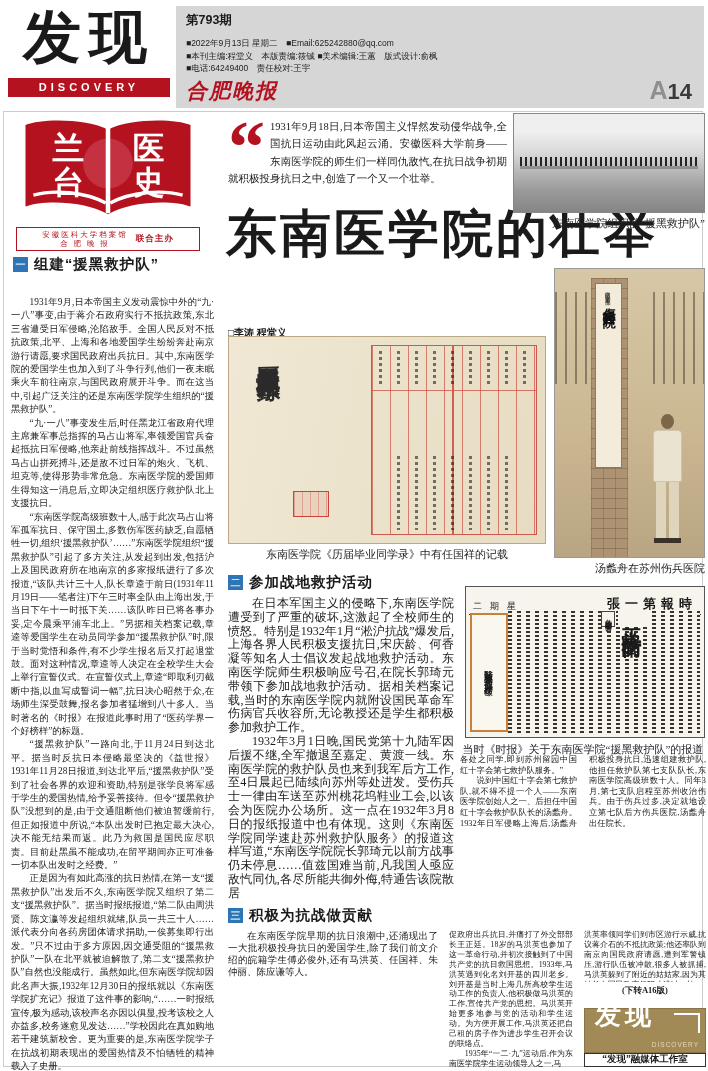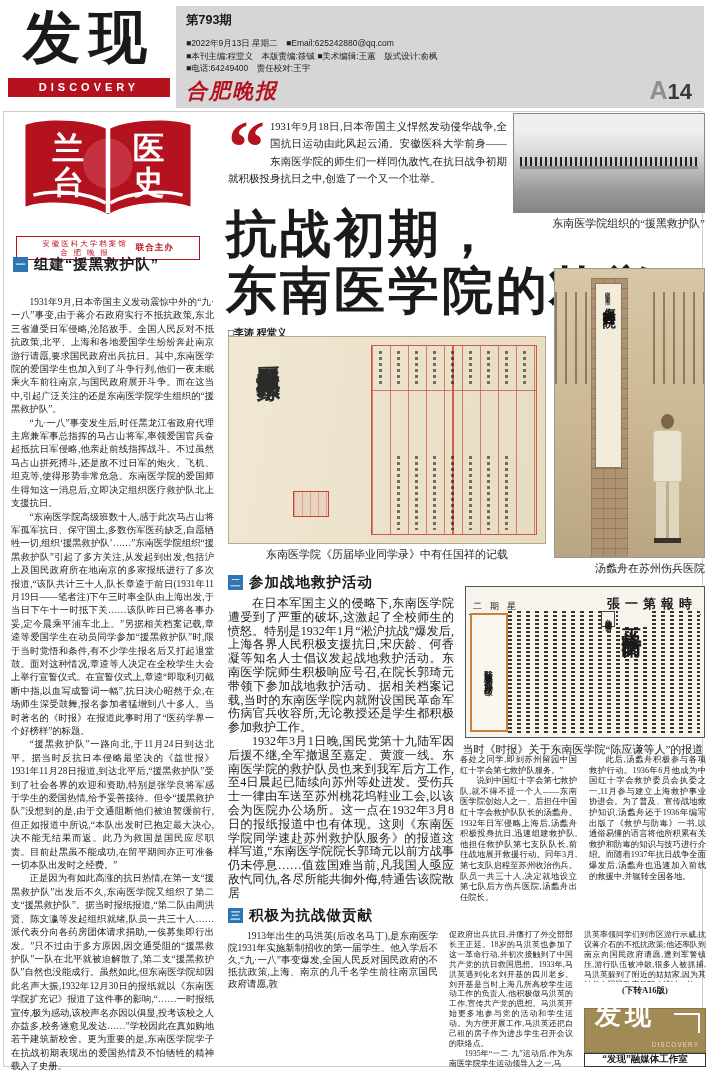--- a/index.html
+++ b/index.html
@@ -20,21 +20,21 @@
   .paper-row{position:absolute;left:10px;right:12px;bottom:3px;display:flex;justify-content:space-between;align-items:flex-end;}
   .paper-name{color:#b5121f;font-size:21px;font-weight:bold;font-style:italic;letter-spacing:2px;}
   .pg-a{color:#8f8f8f;font-size:25px;font-weight:bold;}
   .pg-num{color:#3a3a3a;font-size:22px;font-weight:600;}
 
   
   .frame{position:absolute;left:3px;top:111px;width:700px;height:956px;border:1px solid #ccc;box-sizing:border-box;}
 
   
   .book-logo{position:absolute;left:16px;top:116px;width:184px;}
-  .logo-caption{margin-top:12px;border:1px solid #b5121f;display:flex;align-items:center;justify-content:center;
+  .logo-caption{margin-top:3px;border:1px solid #b5121f;display:flex;align-items:center;justify-content:center;
                 gap:8px;color:#b5121f;padding:2px 3px;}
   .lc-left{font-size:7.5px;line-height:9px;text-align:center;letter-spacing:2px;}
   .lc-right{font-size:8.5px;font-weight:bold;letter-spacing:1px;}
   .sec-head{position:absolute;display:flex;align-items:center;gap:6px;}
   .marker{width:15px;height:15px;background:#2f74b5;color:#cfe3f5;font-size:10px;font-weight:bold;
           text-align:center;line-height:15px;flex:0 0 auto;}
   .sec-title{font-size:14.5px;font-weight:bold;letter-spacing:1px;}
   .stext{position:absolute;text-align:justify;overflow:hidden;}
   .para{margin:0;text-indent:2em;}
   #s1-text{left:11px;top:296px;width:203px;height:784px;font-size:9.3px;line-height:13.4px;}
@@ -177,21 +177,20 @@
     <p class="para">“东南医学院高级班数十人,感于此次马占山将军孤军抗日、保守国土,多数伤军医药缺乏,自愿牺牲一切,组织‘援黑救护队’……”东南医学院组织“援黑救护队”引起了多方关注,从发起到出发,包括沪上及国民政府所在地南京的多家报纸进行了多次报道,“该队共计三十人,队长章逵于前日(1931年11月19日——笔者注)下午三时率全队由上海出发,于当日下午十一时抵下关……该队昨日已将各事办妥,定今晨乘平浦车北上。”另据相关档案记载,章逵等爱国学生在动员同学参加“援黑救护队”时,限于当时觉悟和条件,有不少学生报名后又打起退堂鼓。面对这种情况,章逵等人决定在全校学生大会上举行宣誓仪式。在宣誓仪式上,章逵“即取利刃截断中指,以血写成誓词一幅”,抗日决心昭然于众,在场师生深受鼓舞,报名参加者猛增到八十多人。当时著名的《时报》在报道此事时用了“医药学界一个好榜样”的标题。</p>
     <p class="para">“援黑救护队”一路向北,于11月24日到达北平。据当时反抗日本侵略最坚决的《益世报》1931年11月28日报道,到达北平后,“援黑救护队”受到了社会各界的欢迎和资助,特别是张学良将军感于学生的爱国热情,给予妥善接待。但令“援黑救护队”没想到的是,由于交通阻断他们被迫暂缓前行,但正如报道中所说,“本队出发时已抱定最大决心,决不能无结果而返。此乃为救国是国民应尽职责。目前赴黑虽不能成功,在留平期间亦正可准备一切本队出发时之经费。”</p>
     <p class="para">正是因为有如此高涨的抗日热情,在第一支“援黑救护队”出发后不久,东南医学院又组织了第二支“援黑救护队”。据当时报纸报道,“第二队由周洪贤、陈文瀛等发起组织就绪,队员一共三十人……派代表分向各药房团体请求捐助,一俟募集即行出发。”只不过由于多方原因,因交通受阻的“援黑救护队”一队在北平就被迫解散了,第二支“援黑救护队”自然也没能成行。虽然如此,但东南医学院却因此名声大振,1932年12月30日的报纸就以《东南医学院扩充记》报道了这件事的影响,“……一时报纸宣传,极为感动,该校声名亦因以俱显,投考该校之人亦益多,校务遂愈见发达……”学校因此在真如购地若干建筑新校舍。更为重要的是,东南医学院学子在抗战初期表现出的爱国热情及不怕牺牲的精神载入了史册。</p>
   </div>
 
   <div class="quote">
     <span class="qmark">“</span>
     <span class="para" style="display:inline;">1931年9月18日,日本帝国主义悍然发动侵华战争,全国抗日运动由此风起云涌。安徽医科大学前身——东南医学院的师生们一样同仇敌忾,在抗日战争初期就积极投身抗日之中,创造了一个又一个壮举。</span>
   </div>
   <div class="title">
-    <div>抗战初期，</div>
     <div>东南医学院的壮举</div>
   </div>
   <div class="byline sans">□李涛 程堂义</div>
 
   <div class="army">
     <div class="army-row"></div>
     <div class="army-sh"></div>
   </div>
   <div class="pcap" style="left:513px;top:216px;width:192px;text-align:right;">东南医学院组织的“援黑救护队”</div>
 
@@ -252,35 +251,34 @@
     </div>
     <div class="clip-body"></div>
     <div class="clip-headbox">
       <span class="clip-sub">各地團體慰勞會</span>
       <span class="clip-headline">正常防衛</span>
     </div>
     <div class="clip-high">
       <span class="clip-high-text">醫藥學界一個好榜樣</span>
     </div>
   </div>
-  <div class="pcap" style="left:458px;top:742px;width:250px;text-align:center;">当时《时报》关于东南医学院“陈应谦等人”的报道</div>
+  <div class="pcap" style="left:458px;top:742px;width:250px;text-align:center;">当时《时报》关于东南医学院“援黑救护队”的报道</div>
 
   <div class="stext" id="s2-col2">
     <p class="para" style="text-indent:0;">各处之同学,即到苏州留园中国红十字会第七救护队服务。”</p>
-    <p class="para">说到中国红十字会第七救护队,就不得不提一个人——东南医学院创始人之一、后担任中国红十字会救护队队长的汤蠡舟。1932年日军侵略上海后,汤蠡舟积极投身抗日,迅速组建救护队,他担任救护队第七支队队长,前往战地展开救援行动。同年3月,第七支队启程至苏州收治伤兵。队员一共三十人,决定就地设立第七队后方伤兵医院,汤蠡舟出任院长。</p>
-    <p class="para">此后,汤蠡舟积极参与各项救护行动。1936年6月他成为中国红十字会救护委员会执委之一,11月参与建立上海救护事业协进会。为了普及、宣传战地救护知识,汤蠡舟还于1936年编写出版了《救护与防毒》一书,以通俗易懂的语言将他所积累有关救护和防毒的知识与技巧进行介绍。而随着1937年抗日战争全面爆发后,汤蠡舟也迅速加入前线的救援中,并辗转全国各地。</p>
+    <p class="para">说到中国红十字会第七救护队,就不得不提一个人——东南医学院创始人之一、后担任中国红十字会救护队队长的汤蠡舟。1932年日军侵略上海后,汤蠡舟积极投身抗日,迅速组建救护队,他担任救护队第七支队队长,东南医学院高级班数十人。同年3月,第七支队启程至苏州收治伤兵。由于伤兵过多,决定就地设立第七队后方伤兵医院,汤蠡舟出任院长。</p>
   </div>
 
   <div class="sec-head sans" style="left:228px;top:906px;">
     <span class="marker">三</span>
     <span class="sec-title">积极为抗战做贡献</span>
   </div>
   <div class="s3cols">
     <div class="s3c s3c1">
-      <p class="para">1913年出生的马洪英(后改名马丁),是东南医学院1931年实施新制招收的第一届学生。他入学后不久,“九·一八”事变爆发,全国人民反对国民政府的不抵抗政策,上海、南京的几千名学生前往南京国民政府请愿,敦</p>
+      <p class="para">在东南医学院早期的抗日浪潮中,还涌现出了一大批积极投身抗日的爱国学生,除了我们前文介绍的皖籍学生傅必俊外,还有马洪英、任国祥、朱仲丽、陈应谦等人。</p>
     </div>
     <div class="s3c s3c2">
       <p class="para" style="text-indent:0;">促政府出兵抗日,并痛打了外交部部长王正廷。18岁的马洪英也参加了这一革命行动,并初次接触到了中国共产党的抗日救国思想。1933年,马洪英遇到化名刘开基的四川老乡。刘开基是当时上海几所高校学生运动工作的负责人,他积极做马洪英的工作,宣传共产党的思想。马洪英开始更多地参与党的活动和学生运动。为方便开展工作,马洪英还把自己租的房子作为进步学生召开会议的联络点。</p>
       <p class="para">1935年“一二·九”运动后,作为东南医学院学生运动领导人之一,马</p>
     </div>
     <div class="s3c s3c3">
       <div class="s3c3-text">
         <p class="para" style="text-indent:0;">洪英率领同学们到市区游行示威,抗议蒋介石的不抵抗政策;他还率队到南京向国民政府请愿,遭到军警镇压,游行队伍被冲散,很多人被抓捕,马洪英躲到了附近的姑姑家,因为其姑父在国民政府任职才逃过一劫。</p>
       </div>
       <div class="continued">(下转A16版)</div>

